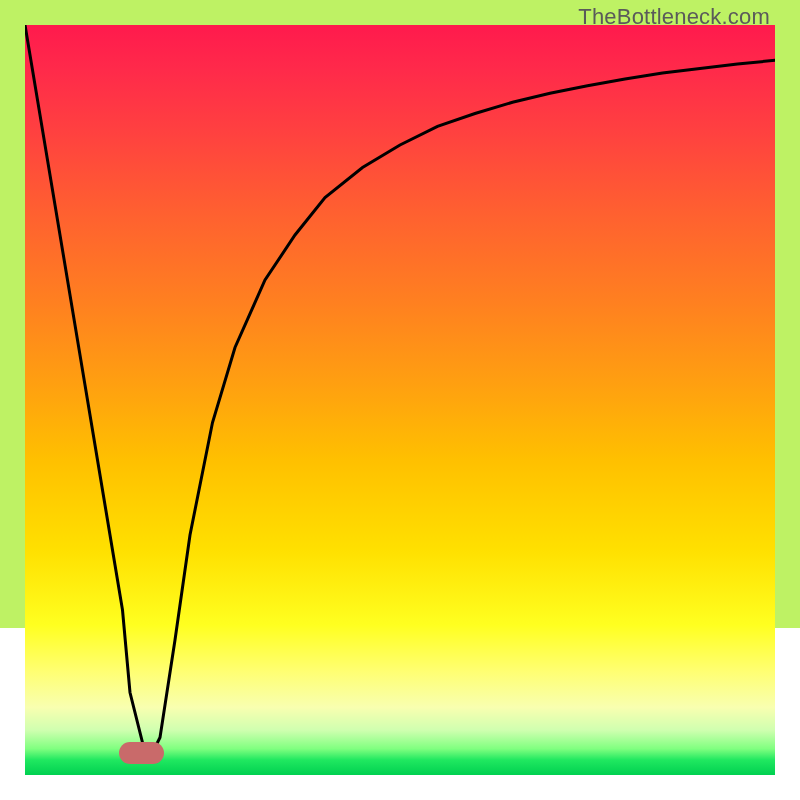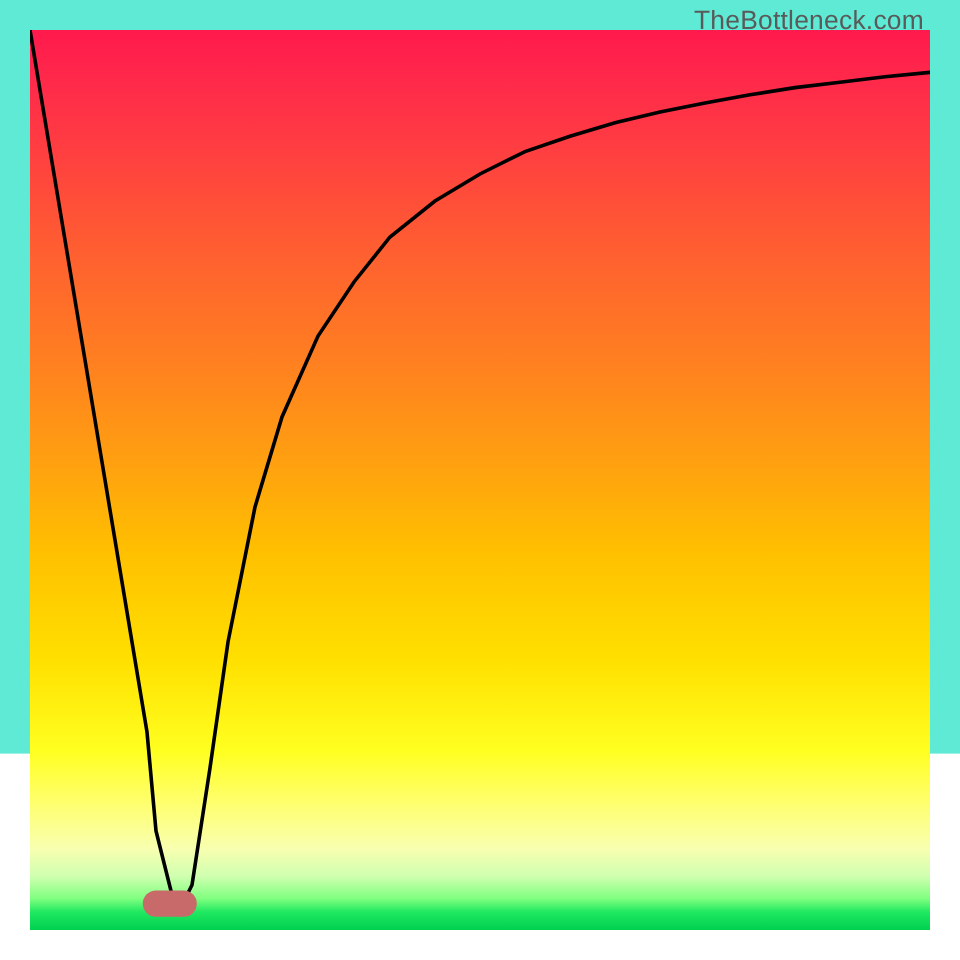--- a/index.html
+++ b/index.html
@@ -1,20 +1,20 @@
 <!DOCTYPE html>
 <html><head>
 <meta charset="utf-8">
 <style>
   * { margin: 0; padding: 0; box-sizing: border-box; }
   html, body { width: 800px; height: 800px; overflow: hidden; }
   .frame {
     width: 800px;
     height: 628px;
-    background: #5eead4;
+    background: #bef264;
     position: relative;
   }
   .plot-area {
     position: absolute;
     left: 25px;
     top: 25px;
     width: 750px;
     height: 750px;
     background: linear-gradient(to bottom,
       #ff1a4d 0%,

